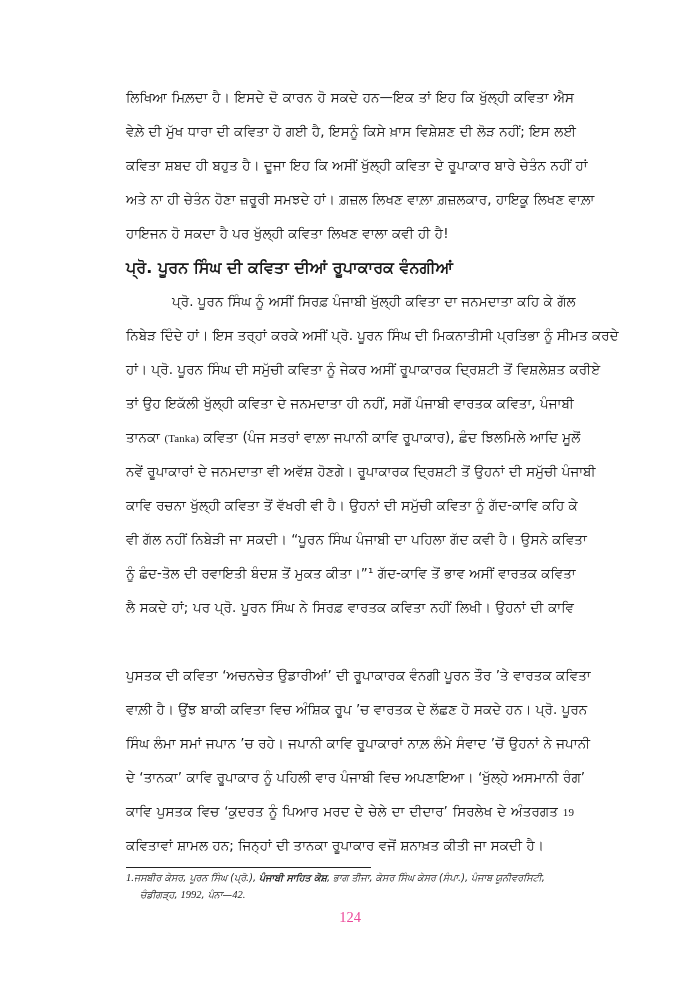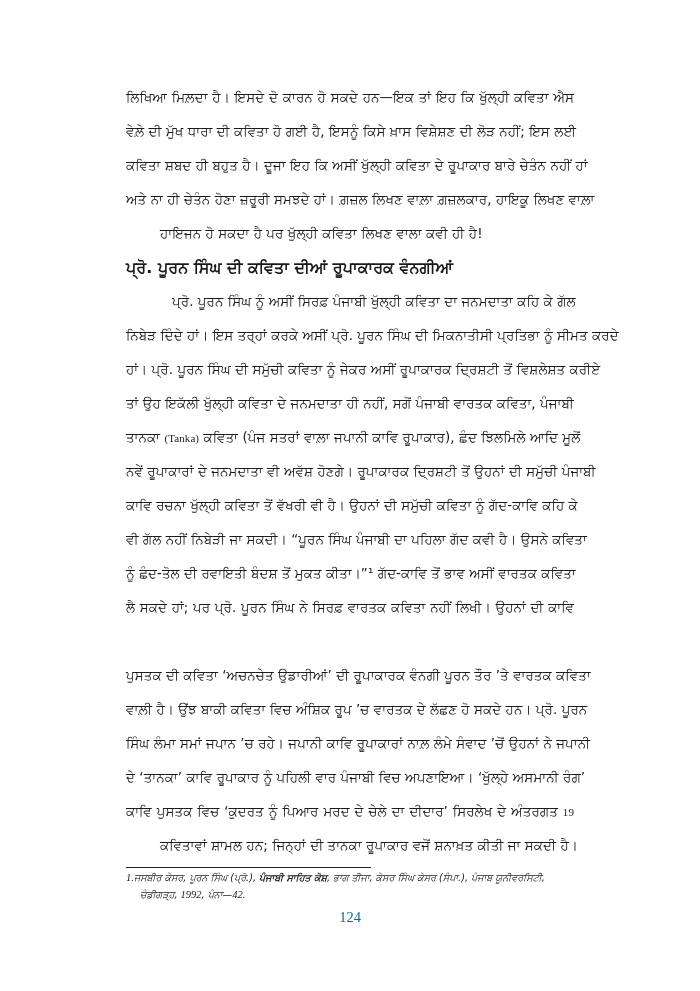--- a/index.html
+++ b/index.html
@@ -8,40 +8,40 @@
     position: absolute; left: 0; top: 0; width: 700px; height: 758px;
     background: #ffffff; color: #1a1a1a;
     font-family: "DejaVu Sans", sans-serif;
   }
   .line {
     position: absolute; left: 126px; width: 448px;
     font-size: 13.4px; line-height: 20px; white-space: nowrap;
     text-align: justify; text-align-last: justify;
     letter-spacing: 0.1px;
   }
-  .line.last { text-align-last: left; margin-left: 34px; }
+  .line.last { text-align-last: left; }
   .line.indent { left: 172px; width: 402px; }
   .heading {
     position: absolute; left: 126px; font-size: 16px; line-height: 20px;
     font-weight: bold; white-space: nowrap;
   }
   .en { font-family: "Liberation Serif", serif; font-size: 11px; }
   .sep {
     position: absolute; left: 126px; top: 867px; width: 245px; height: 0;
     border-top: 1px solid #222;
   }
   .fn {
     position: absolute; left: 126px; width: 460px; font-size: 9.6px; line-height: 14px;
     white-space: nowrap; color: #222; font-style: italic;
   }
   .fn .num { font-family: "Liberation Serif", serif; font-size: 10.5px; }
   .fn b { font-weight: bold; }
   .pagenum {
     position: absolute; left: 0; width: 700px; top: 909px; text-align: center;
-    font-family: "Liberation Serif", serif; font-size: 14.5px; color: #0369a1;
+    font-family: "Liberation Serif", serif; font-size: 14.5px; color: #ec4899;
   }
 </style>
 </head>
 <body>
 
 <div class="page">
 
   <div class="line" style="top:88px">ਲਿਖਿਆ ਮਿਲ਼ਦਾ ਹੈ। ਇਸਦੇ ਦੋ ਕਾਰਨ ਹੋ ਸਕਦੇ ਹਨ—ਇਕ ਤਾਂ ਇਹ ਕਿ ਖੁੱਲ੍ਹੀ ਕਵਿਤਾ ਐਸ</div>
   <div class="line" style="top:122px">ਵੇਲ਼ੇ ਦੀ ਮੁੱਖ ਧਾਰਾ ਦੀ ਕਵਿਤਾ ਹੋ ਗਈ ਹੈ, ਇਸਨੂੰ ਕਿਸੇ ਖ਼ਾਸ ਵਿਸ਼ੇਸ਼ਣ ਦੀ ਲੋੜ ਨਹੀਂ; ਇਸ ਲਈ</div>
   <div class="line" style="top:190px">ਅਤੇ ਨਾ ਹੀ ਚੇਤੰਨ ਹੋਣਾ ਜ਼ਰੂਰੀ ਸਮਝਦੇ ਹਾਂ। ਗ਼ਜ਼ਲ ਲਿਖਣ ਵਾਲ਼ਾ ਗ਼ਜ਼ਲਕਾਰ, ਹਾਇਕੂ ਲਿਖਣ ਵਾਲ਼ਾ</div>

